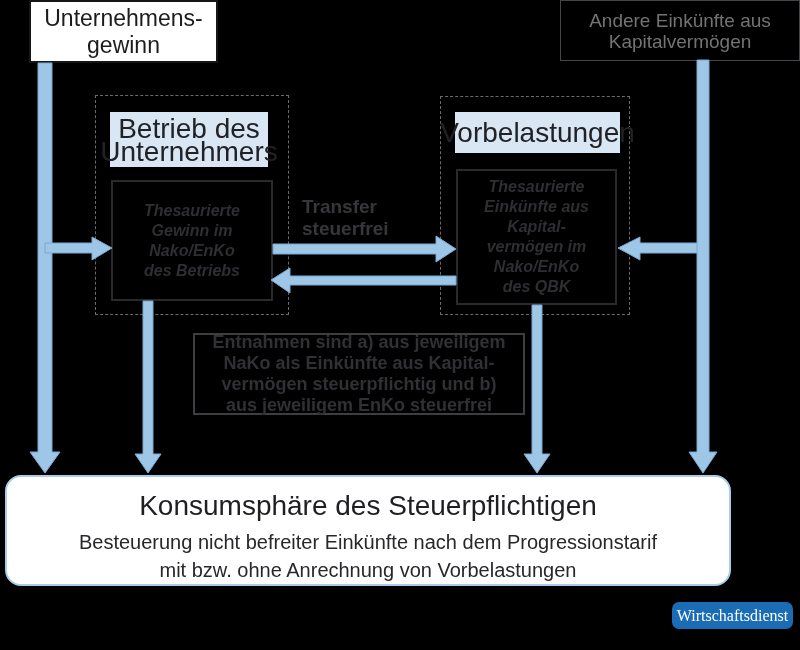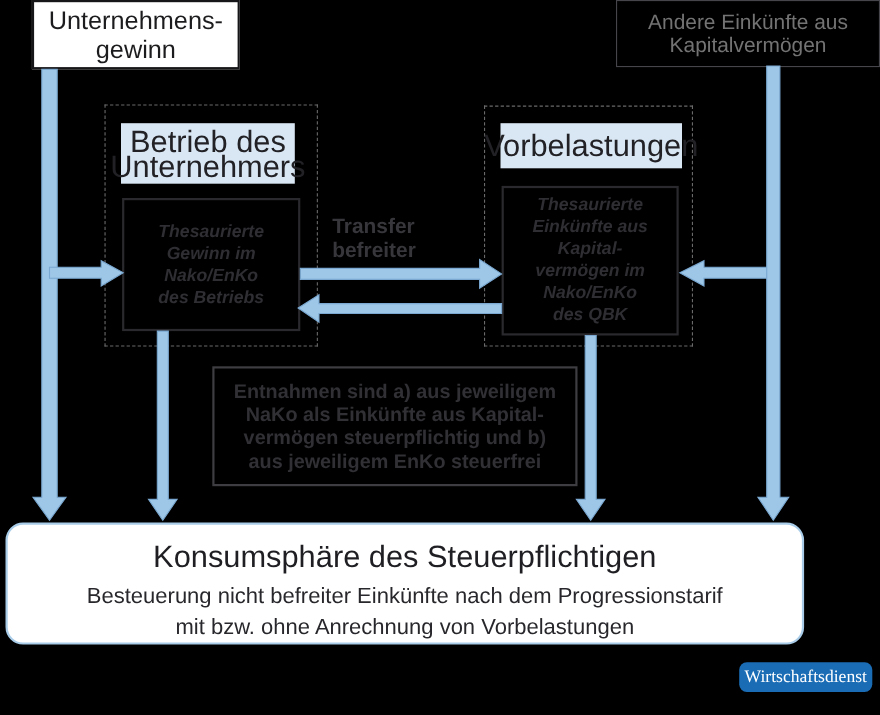--- a/index.html
+++ b/index.html
@@ -77,23 +77,23 @@
   <div class="abs center ghost ml" style="left:456px;top:169px;width:161px;height:136px;">
     <span class="ml">Thesaurierte
 Einkünfte aus
 Kapital-
 vermögen im
 Nako/EnKo
 des QBK</span>
   </div>
 
   <div class="abs transfer" style="left:302px;top:196px;width:150px;">Transfer
-befreiter</div>
+steuerfrei</div>
 
-  <div class="abs center note ml" style="left:193px;top:333px;width:332px;height:109px;">
+  <div class="abs center note ml" style="left:193px;top:333px;width:332px;height:82px;">
     <span class="ml">Entnahmen sind a) aus jeweiligem
 NaKo als Einkünfte aus Kapital-
 vermögen steuerpflichtig und b)
 aus jeweiligem EnKo steuerfrei</span>
   </div>
 
   <div class="abs bottom" style="left:5px;top:475px;width:726px;height:111px;">
     <div class="title">Konsumsphäre des Steuerpflichtigen</div>
     <div class="sub ml">Besteuerung nicht befreiter Einkünfte nach dem Progressionstarif
 mit bzw. ohne Anrechnung von Vorbelastungen</div>

